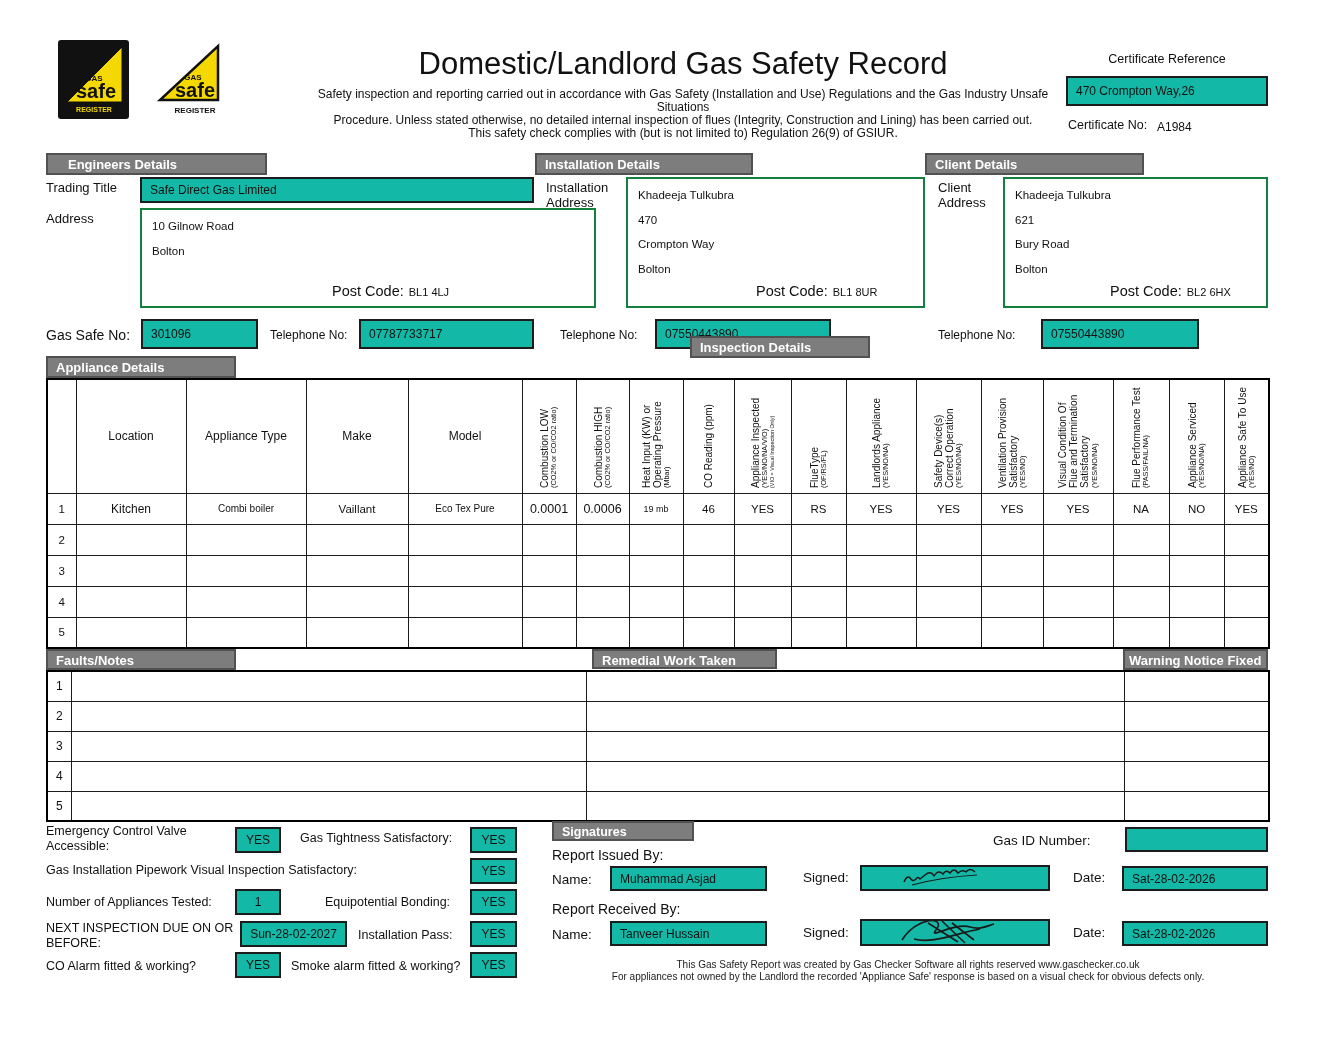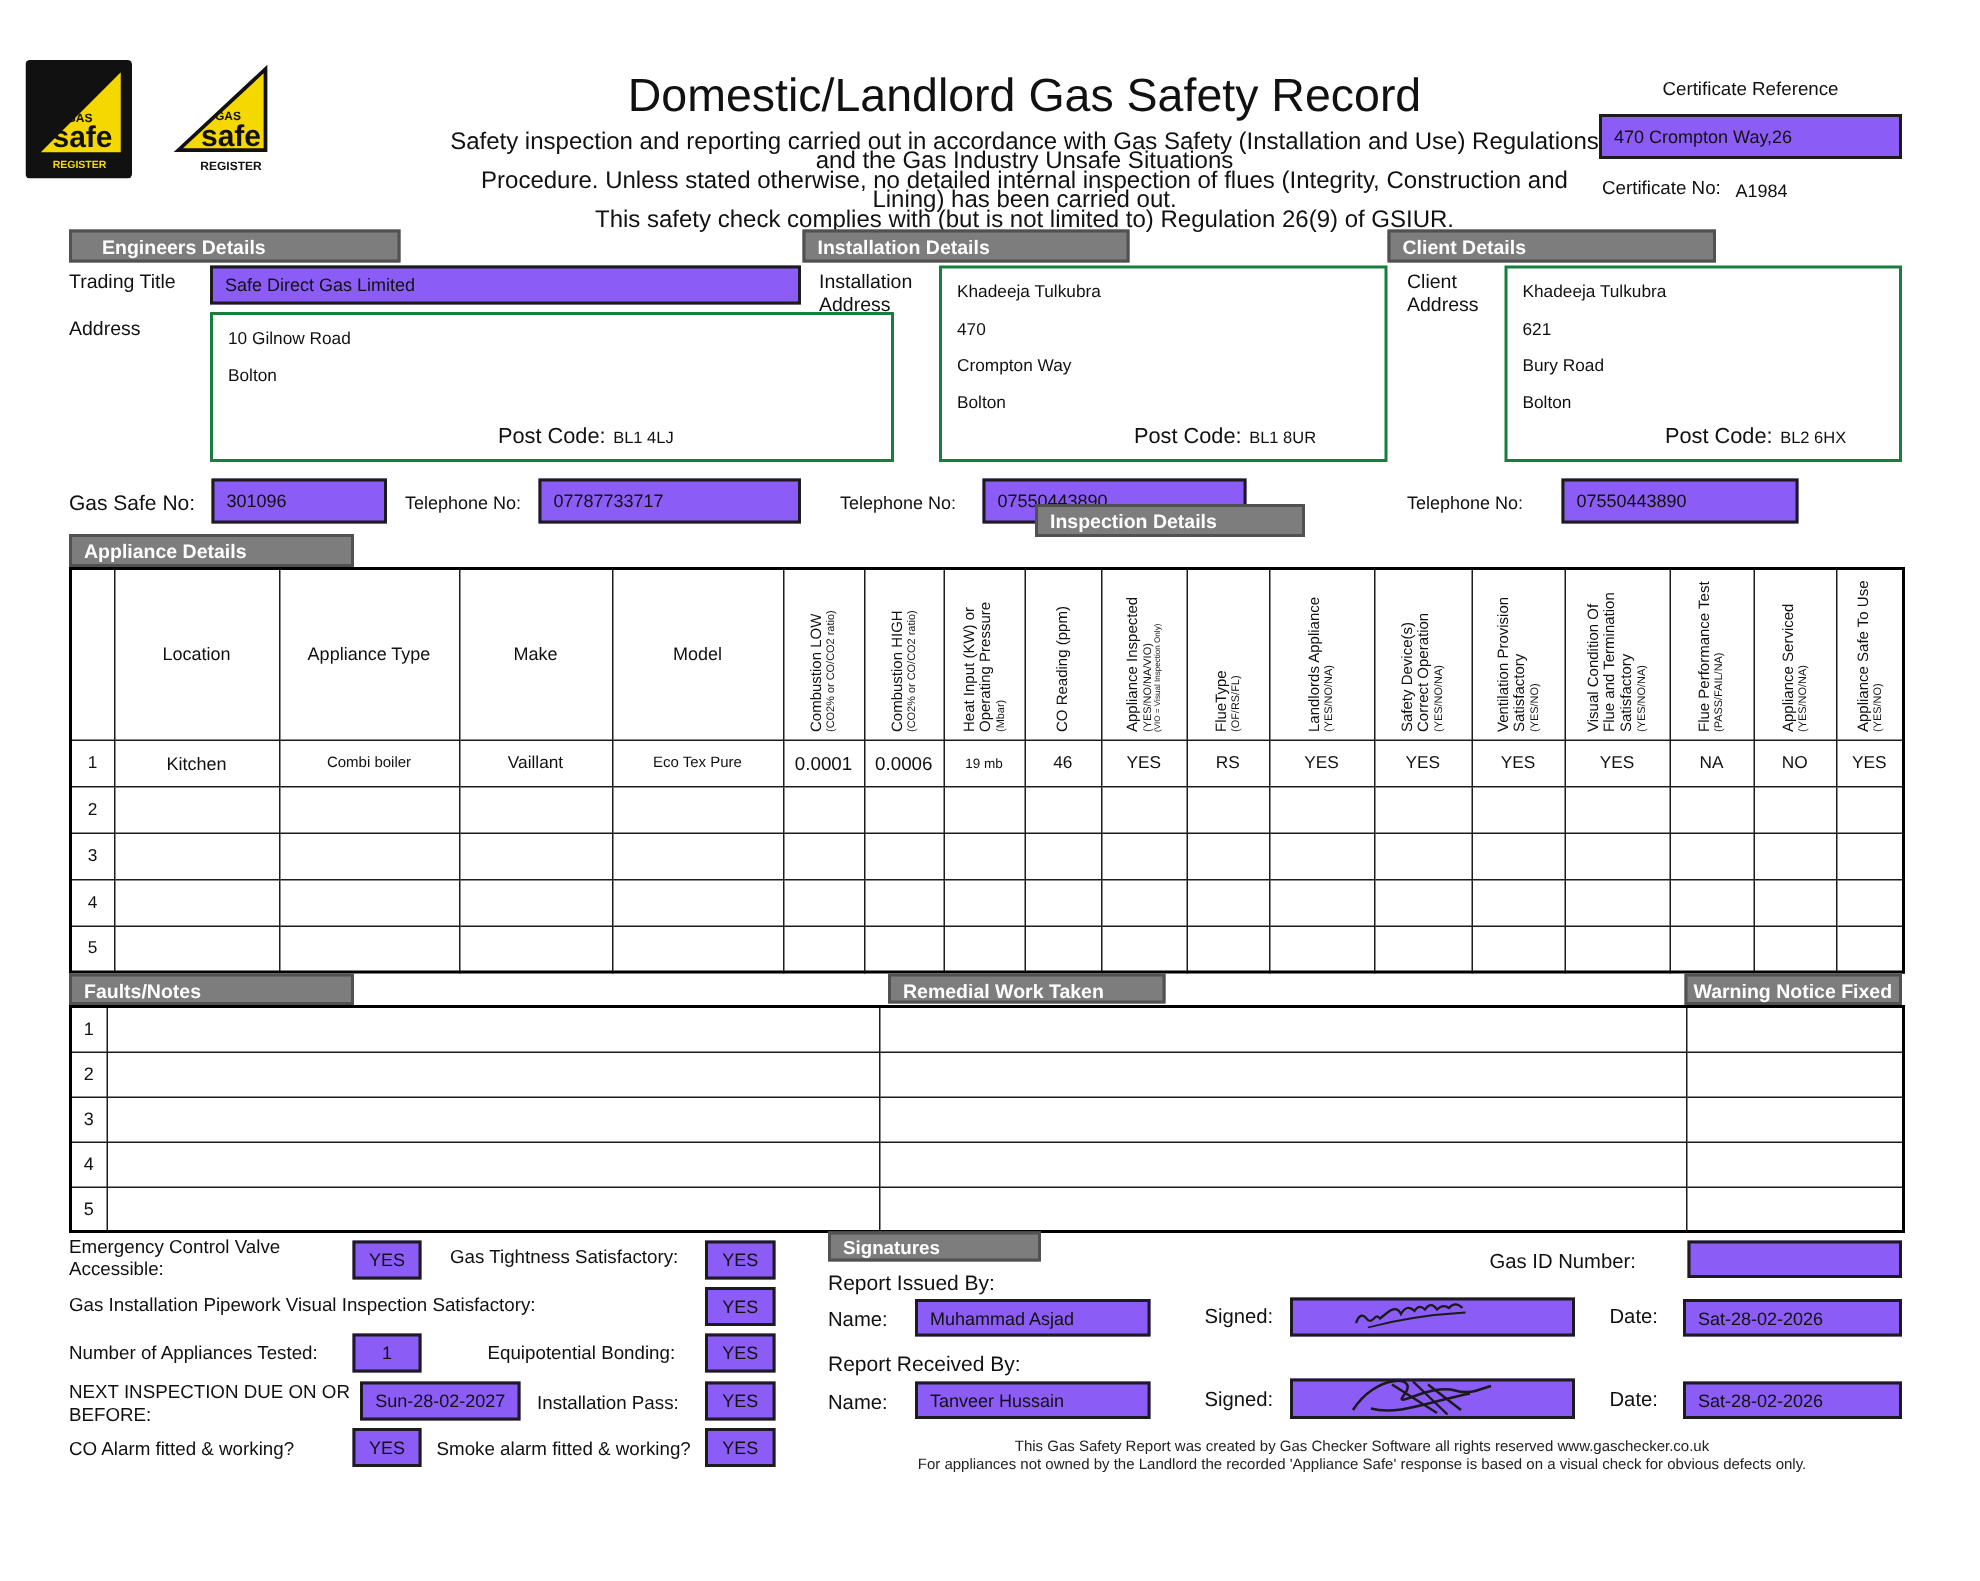--- a/index.html
+++ b/index.html
@@ -1,29 +1,29 @@
 <!DOCTYPE html>
 <html><head>
 <meta charset="utf-8">
 <style>
   html,body{margin:0;padding:0;background:#e8e8e8;}
   .page{position:relative;width:1320px;height:1054px;background:#ffffff;margin:0 auto;
         font-family:"Liberation Sans",sans-serif;color:#111;overflow:hidden;}
-  .abs{position:absolute;box-sizing:border-box;}
+  .abs{position:absolute;box-sizing:border-box;margin-left:41px;}
   .bar{position:absolute;box-sizing:border-box;background:#7d7d7d;border:2px solid #515151;
        color:#fff;font-weight:bold;font-size:13px;line-height:17px;padding:1px 8px;white-space:nowrap;}
-  .box{position:absolute;box-sizing:border-box;background:#8b5cf6;border:2px solid #1c1c1c;
+  .box{position:absolute;box-sizing:border-box;background:#14b8a6;border:2px solid #1c1c1c;
        font-size:12px;display:flex;align-items:center;padding:0 8px;}
   .box.center{justify-content:center;padding:0 2px;}
   .lbl{position:absolute;font-size:13px;line-height:15px;}
   .lbl.sm{font-size:12px;}
   .title{position:absolute;left:330px;top:46px;width:706px;text-align:center;
          font-size:31px;letter-spacing:0px;}
   .subtitle{position:absolute;left:296px;top:88px;width:774px;text-align:center;
-            font-size:16px;line-height:13px;}
+            font-size:12px;line-height:13px;}
   .addr-box{position:absolute;box-sizing:border-box;background:#fff;border:2px solid #15803d;
             font-size:11.5px;}
   .addr-box .line{padding:8px 0 0 10px;line-height:16.5px;}
   .pc{position:absolute;bottom:7px;white-space:nowrap;}
   .pc .pc-l{font-size:14.5px;}
   .pc .pc-v{font-size:11px;margin-left:5px;}
   table.grid{position:absolute;border-collapse:collapse;table-layout:fixed;
              border:2px solid #000;background:#fff;}
   table.grid th,table.grid td{border:1.6px solid #1c1c1c;padding:0;overflow:hidden;}
   .appl thead tr{height:114px;}

